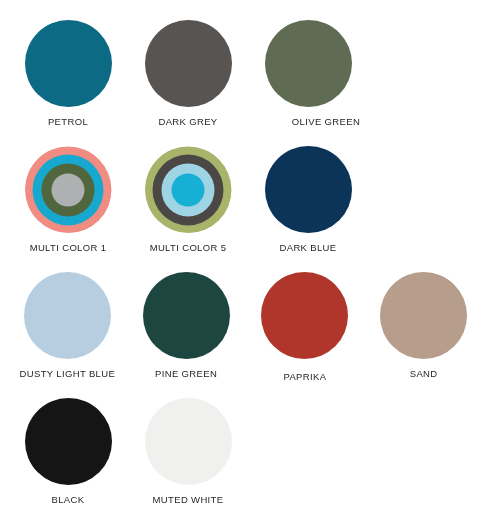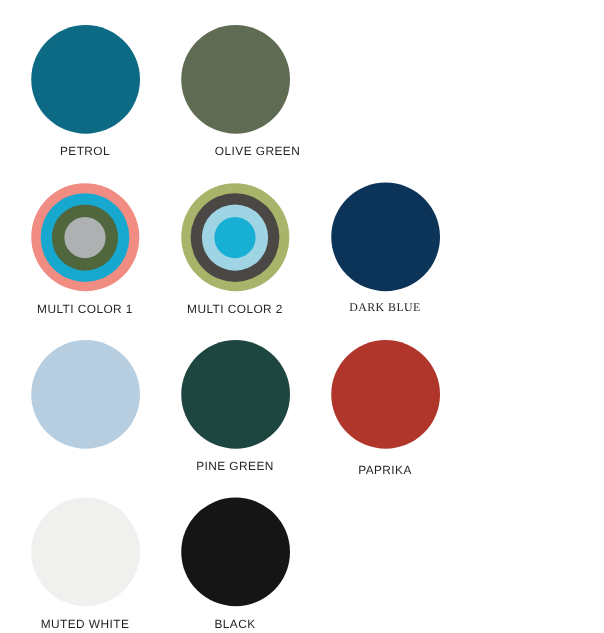--- a/index.html
+++ b/index.html
@@ -68,20 +68,24 @@
 </head>
 <body>
 
 <div id="palette" style="background: rgb(255, 255, 255);">
     <div class="row">
       <div class="cell">
         <div class="swatch" style="background: rgb(12, 106, 132);"></div>
         <div class="label" style="color: rgb(35, 31, 32);">PETROL</div>
       </div>
       <div class="cell">
+        <div class="swatch" style="background: rgb(87, 84, 82);"></div>
+        <div class="label" style="color: rgb(35, 31, 32);">DARK GREY</div>
+      </div>
+      <div class="cell">
         <div class="swatch" style="background: rgb(95, 108, 83);"></div>
         <div class="label" style="color: rgb(35, 31, 32); margin-left: 36px;">OLIVE GREEN</div>
       </div>
     </div>
     <div class="row">
       <div class="cell">
         <div class="swatch">
           <div class="ring ring-1" style="background: rgb(240, 140, 130);"></div>
           <div class="ring ring-2" style="background: rgb(22, 168, 206);"></div>
           <div class="ring ring-3" style="background: rgb(80, 102, 61);"></div>
@@ -89,43 +93,48 @@
         </div>
         <div class="label" style="color: rgb(35, 31, 32);">MULTI COLOR 1</div>
       </div>
       <div class="cell">
         <div class="swatch">
           <div class="ring ring-1" style="background: rgb(168, 180, 106);"></div>
           <div class="ring ring-2" style="background: rgb(74, 71, 69);"></div>
           <div class="ring ring-3" style="background: rgb(159, 212, 229);"></div>
           <div class="ring ring-4" style="background: rgb(24, 175, 212);"></div>
         </div>
-        <div class="label" style="color: rgb(35, 31, 32);">MULTI COLOR 2</div>
+        <div class="label" style="color: rgb(35, 31, 32);">MULTI COLOR 5</div>
       </div>
       <div class="cell">
         <div class="swatch" style="background: rgb(12, 52, 88);"></div>
-        <div class="label" style="color: rgb(35, 31, 32); font-family: Liberation Serif, serif;">DARK BLUE</div>
+        <div class="label" style="color: rgb(35, 31, 32);">DARK BLUE</div>
       </div>
     </div>
     <div class="row">
       <div class="cell">
         <div class="swatch" style="background: rgb(183, 206, 224);"></div>
+        <div class="label" style="color: rgb(35, 31, 32);">DUSTY LIGHT BLUE</div>
       </div>
       <div class="cell">
         <div class="swatch" style="background: rgb(30, 70, 64);"></div>
         <div class="label" style="color: rgb(35, 31, 32);">PINE GREEN</div>
       </div>
       <div class="cell">
         <div class="swatch" style="background: rgb(176, 54, 43);"></div>
         <div class="label" style="color: rgb(35, 31, 32); margin-top: 12px;">PAPRIKA</div>
       </div>
+      <div class="cell">
+        <div class="swatch" style="background: rgb(182, 157, 140);"></div>
+        <div class="label" style="color: rgb(35, 31, 32);">SAND</div>
+      </div>
     </div>
     <div class="row">
       <div class="cell">
+        <div class="swatch" style="background: rgb(21, 21, 21);"></div>
+        <div class="label" style="color: rgb(35, 31, 32);">BLACK</div>
+      </div>
+      <div class="cell">
         <div class="swatch" style="background: rgb(240, 240, 238);"></div>
         <div class="label" style="color: rgb(35, 31, 32);">MUTED WHITE</div>
-      </div>
-      <div class="cell">
-        <div class="swatch" style="background: rgb(21, 21, 21);"></div>
-        <div class="label" style="color: rgb(35, 31, 32);">BLACK</div>
       </div>
     </div>
   </div>
 
 </body></html>

